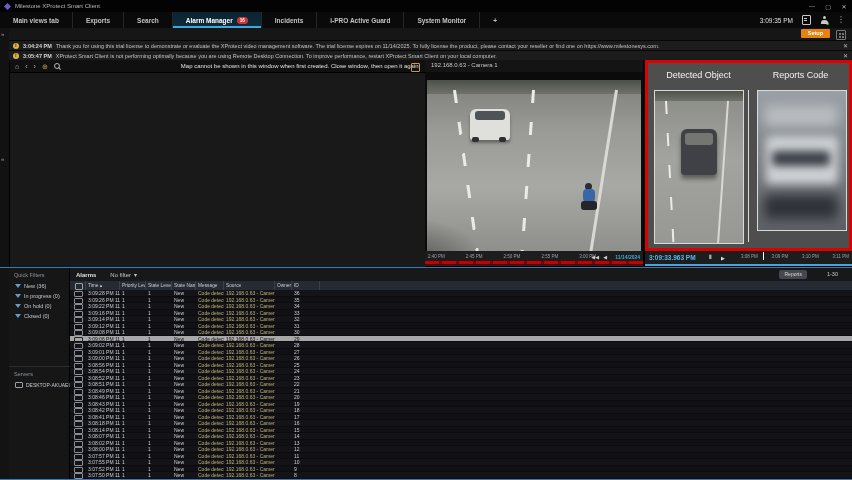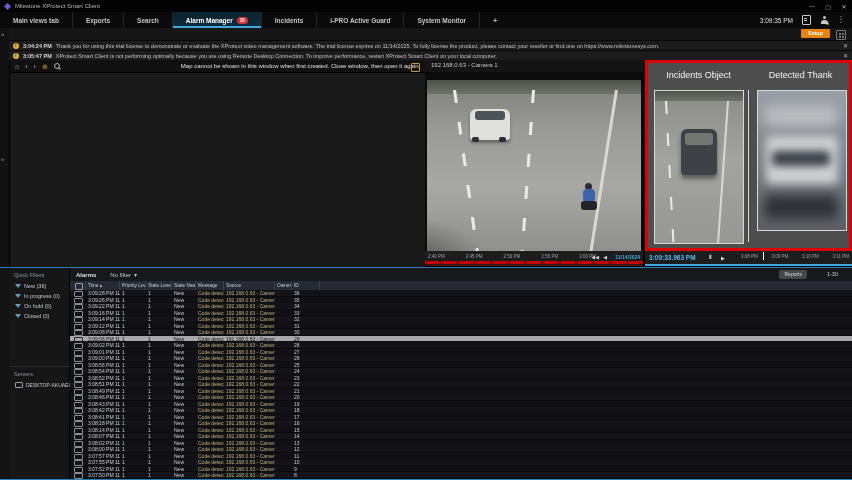--- a/index.html
+++ b/index.html
@@ -238,22 +238,22 @@
       </div>
     <div class="skip" style="right:44px;">◀◀</div>
     <div class="skip" style="right:36px;">◀</div>
     <div id="tl-date">11/14/2024</div>
     <div class="redband"></div>
     <div class="redband2"></div>
   </div>
 </div>
 
 <div class="abs" id="detect">
-  <div class="det-title" id="det-obj-title">Incidents Object</div>
-  <div class="det-title" id="det-code-title">Detected Thank</div>
+  <div class="det-title" id="det-obj-title">Detected Object</div>
+  <div class="det-title" id="det-code-title">Reports Code</div>
   <div class="det-box" id="det-obj-box">
     <div class="scene-topband" style="height:10px;"></div>
     <div class="lane dashed" style="left:10px;transform:rotate(-3deg);width:2px;"></div>
     <div class="lane solid" style="left:72px;transform:rotate(4deg);width:2px;"></div>
     <div class="det-vehicle"></div>
   </div>
   <div id="det-divider"></div>
   <div class="det-box" id="det-code-box">
     <div class="blur-blob" style="left:6px;top:14px;width:74px;height:22px;background:#b8bcc0;filter:blur(6px);"></div>
     <div class="blur-blob" style="left:8px;top:45px;width:72px;height:48px;background:#cfd2d4;filter:blur(5px);"></div>

